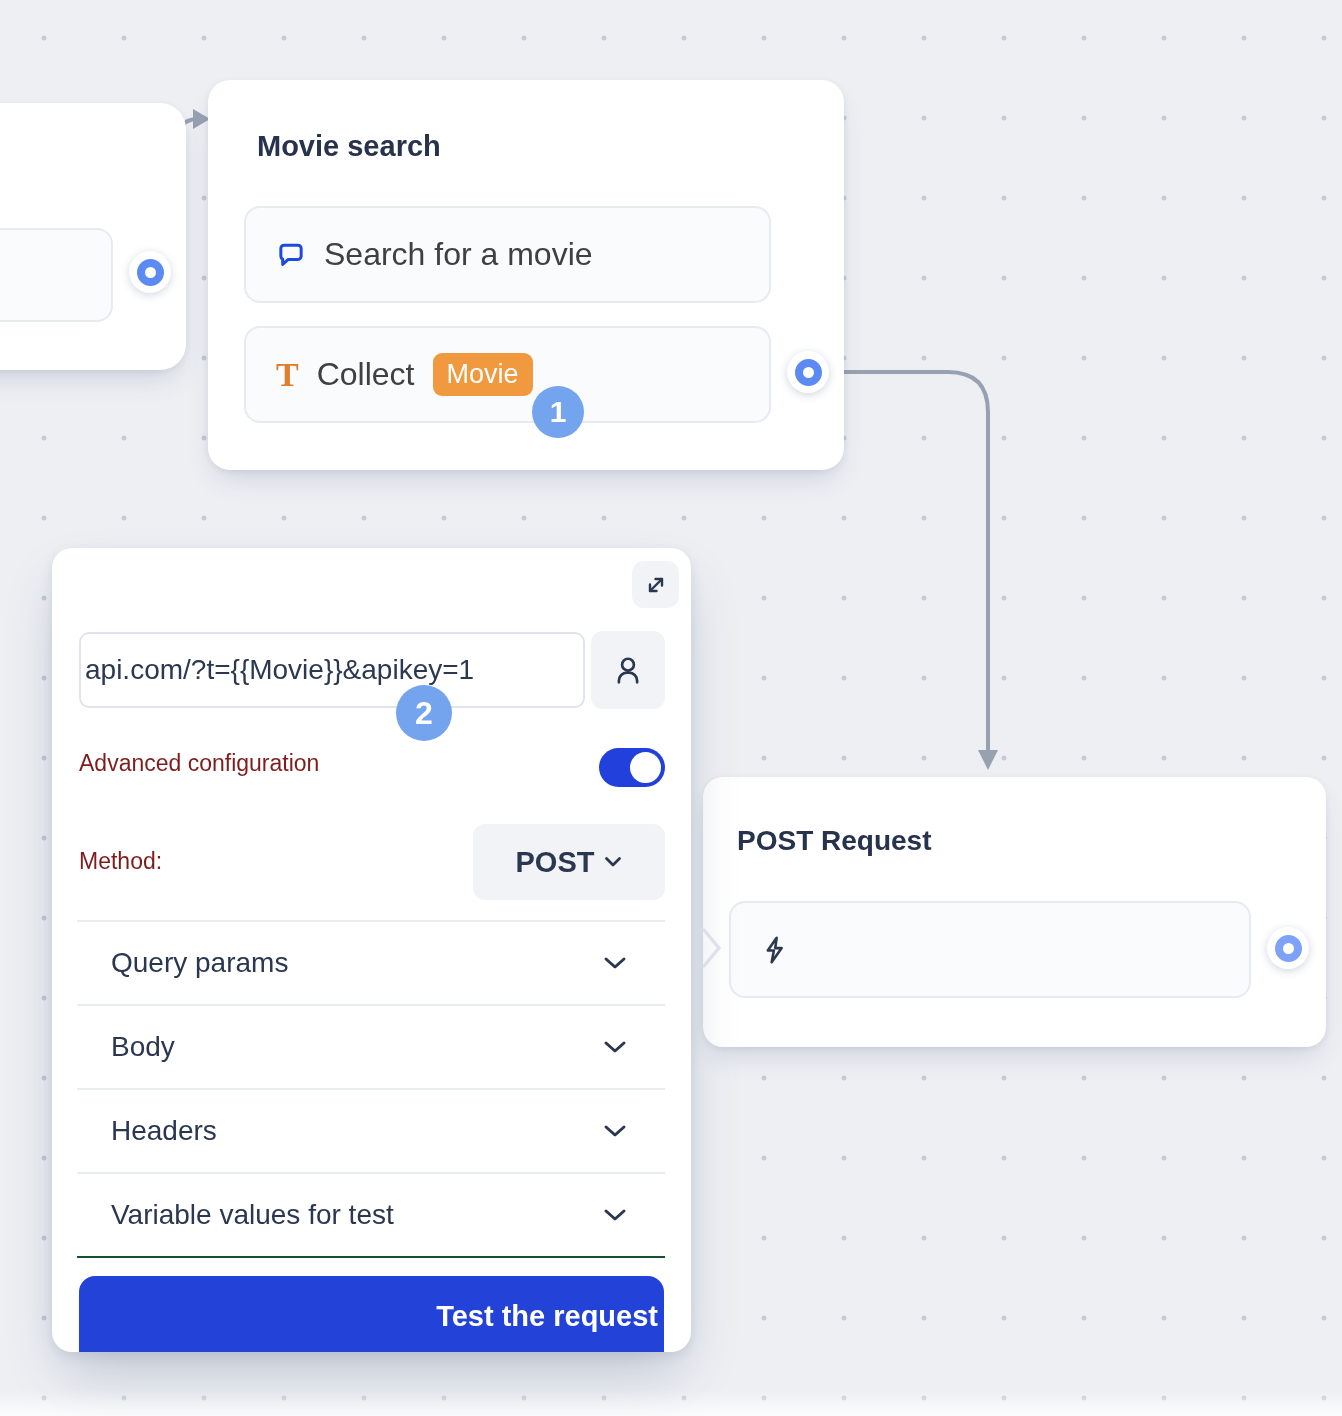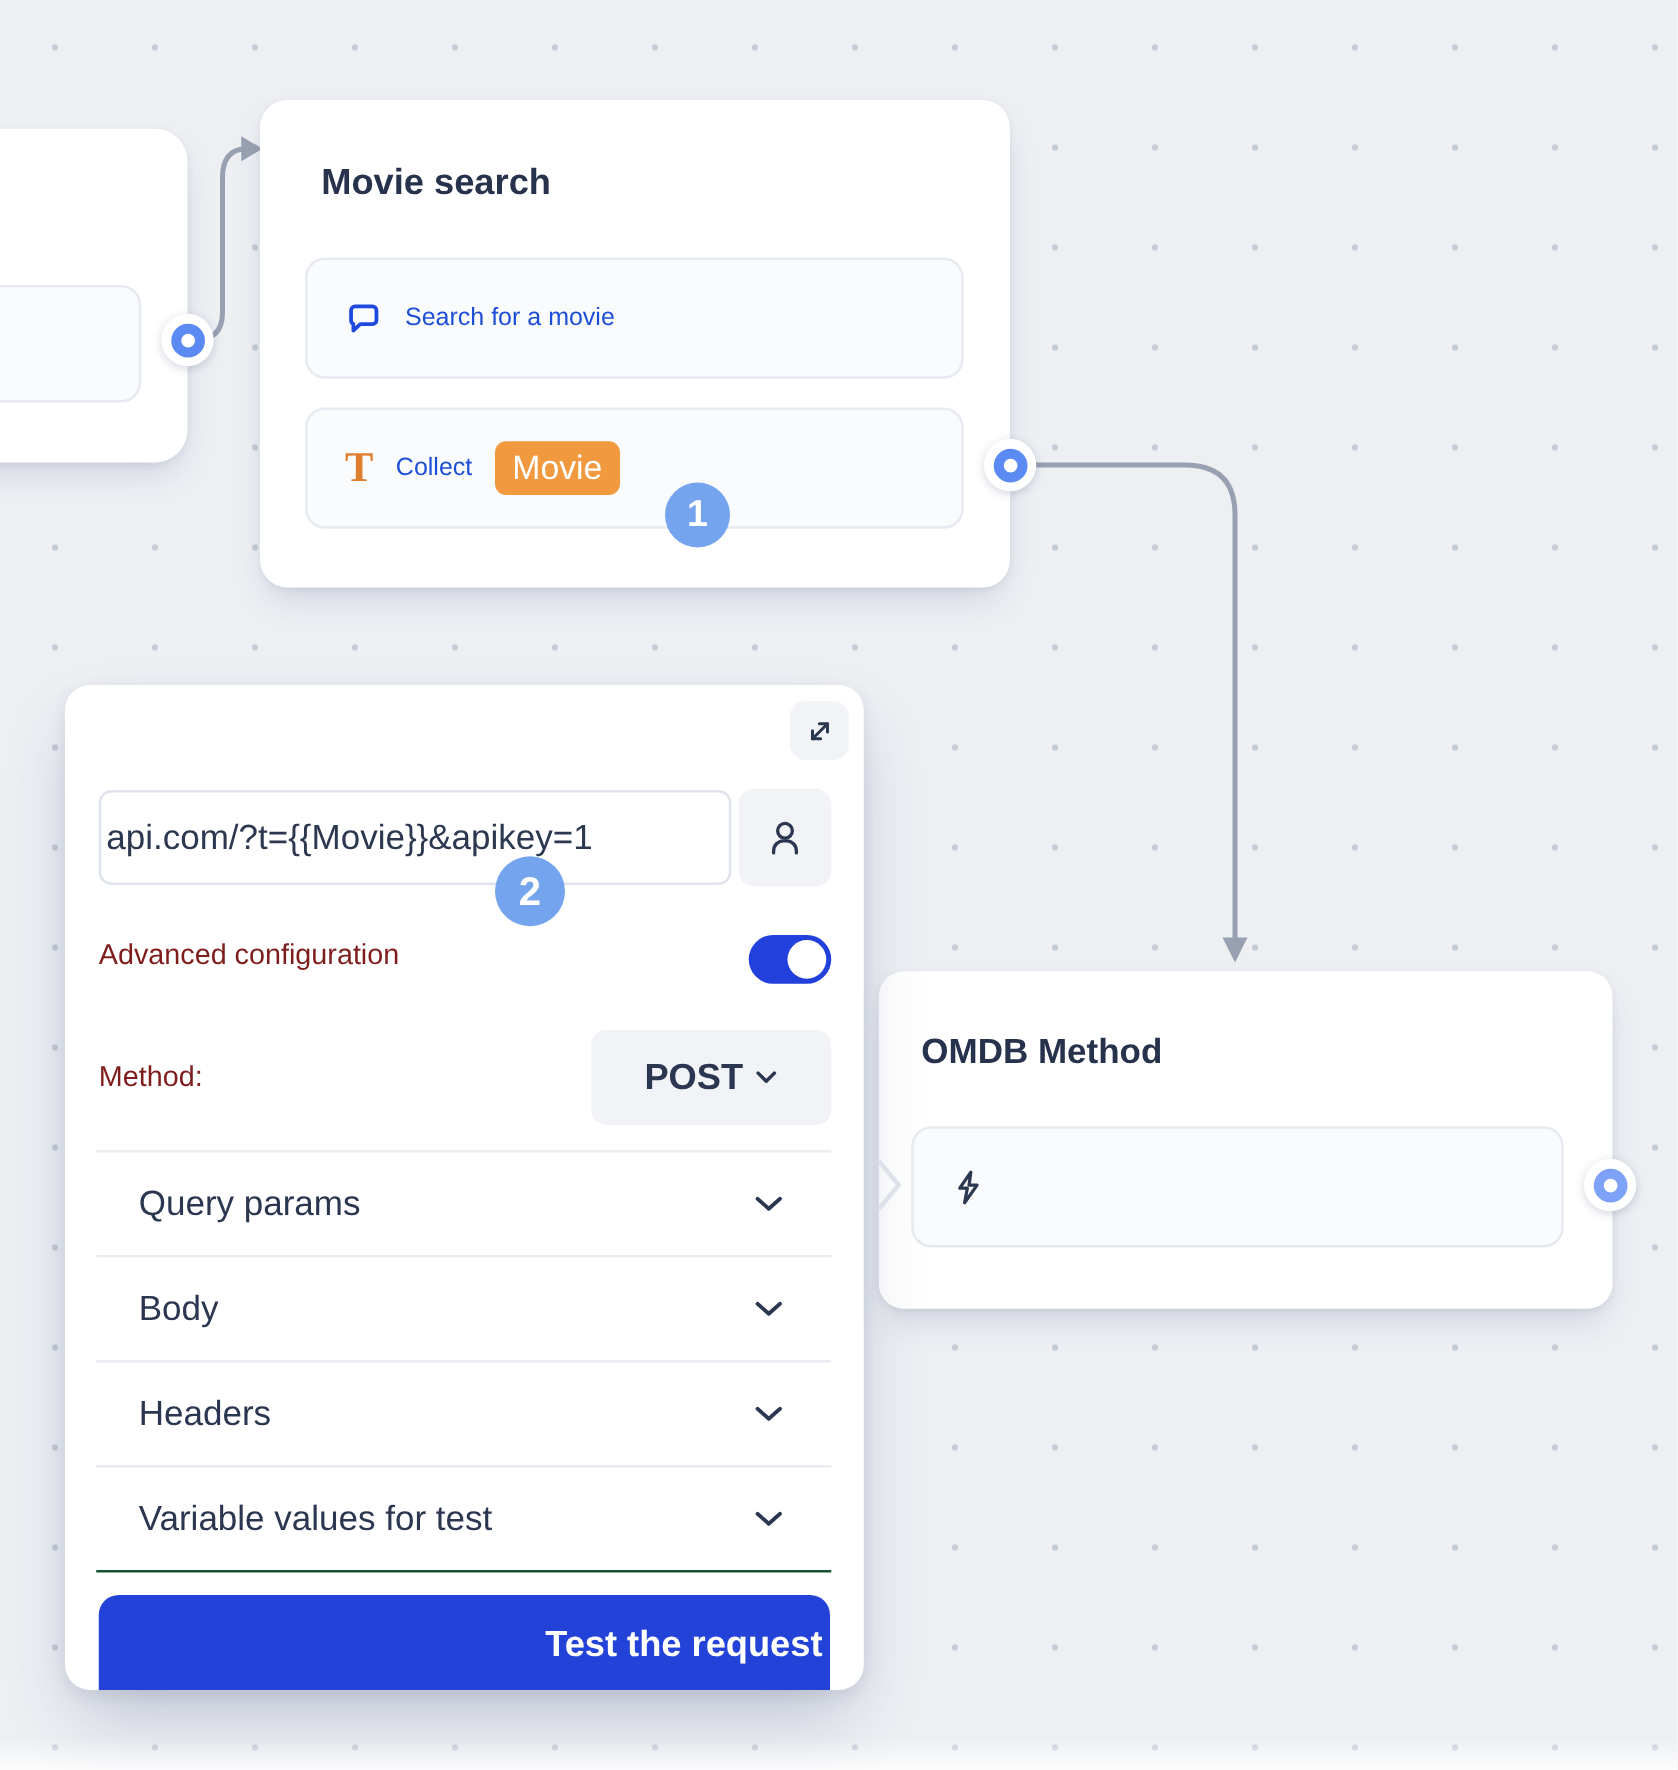--- a/index.html
+++ b/index.html
@@ -11,27 +11,28 @@
     background-size:80px 80px; background-position:4px -2px;
   }
   #canvas::after{
     content:""; position:absolute; left:0; right:0; bottom:0; height:26px;
     background:linear-gradient(to top, rgba(255,255,255,.85), rgba(255,255,255,0));
     pointer-events:none;
   }
   .card{
     position:absolute; background:#fff; border-radius:22px;
     box-shadow:0 14px 28px -8px rgba(50,68,110,.18), 0 2px 6px rgba(50,68,110,.08);
+    padding-left:36px;
   }
   .node-item{
     position:absolute; background:#fafbfd; border:2px solid #e7eaf0; border-radius:16px;
     display:flex; align-items:center; box-sizing:border-box; padding-left:30px; gap:18px;
   }
   .node-title{position:absolute; font-size:29px; font-weight:700; color:#27324d; white-space:nowrap;}
-  .node-item .label{font-size:20px; color:#1d4ed8; white-space:nowrap;}
+  .node-item .label{font-size:32px; color:#404040; white-space:nowrap;}
   .svg-overlay{position:absolute; left:0; top:0; z-index:1; pointer-events:none;}
   .zcard{z-index:2;}
   
   .port{position:absolute; width:42px; height:42px; border-radius:50%; background:#fff;
         box-shadow:0 2px 8px rgba(50,70,110,.22); z-index:8;
         display:flex; align-items:center; justify-content:center;}
   .port .ring{width:27px; height:27px; box-sizing:border-box; border-radius:50%;
         border:8px solid #5b8af2; background:#fff;}
   .port.light .ring{border-color:#7ea2f7;}
   
@@ -101,21 +102,21 @@
     </div>
 
     <div class="node-item" style="left:36px; top:246px; width:527px; height:97px;">
       <span class="icon t-glyph">T</span>
       <span class="label">Collect</span>
       <span class="var-badge">Movie</span>
     </div>
   </div>
 
   <div class="card zcard" style="left:703px; top:777px; width:587px; height:270px; border-radius:20px;">
-    <div class="node-title" style="left:34px; top:48px; font-size:28px;">OMDB Method</div>
+    <div class="node-title" style="left:34px; top:48px; font-size:28px;">POST Request</div>
     <div class="node-item" style="left:26px; top:124px; width:522px; height:97px;">
       <span class="icon">
         <svg width="28" height="30" viewBox="0 0 24 27">
           <path d="M13.5 2.5 L5.5 14 H11 L9 24.5 L18 11.8 H12.2 Z" fill="none" stroke="#2b3850" stroke-width="2.3" stroke-linejoin="round"></path>
         </svg>
       </span>
     </div>
   </div>
 
   <svg style="position:absolute; left:701px; top:927px; z-index:6;" width="24" height="44" viewBox="0 0 24 44">

